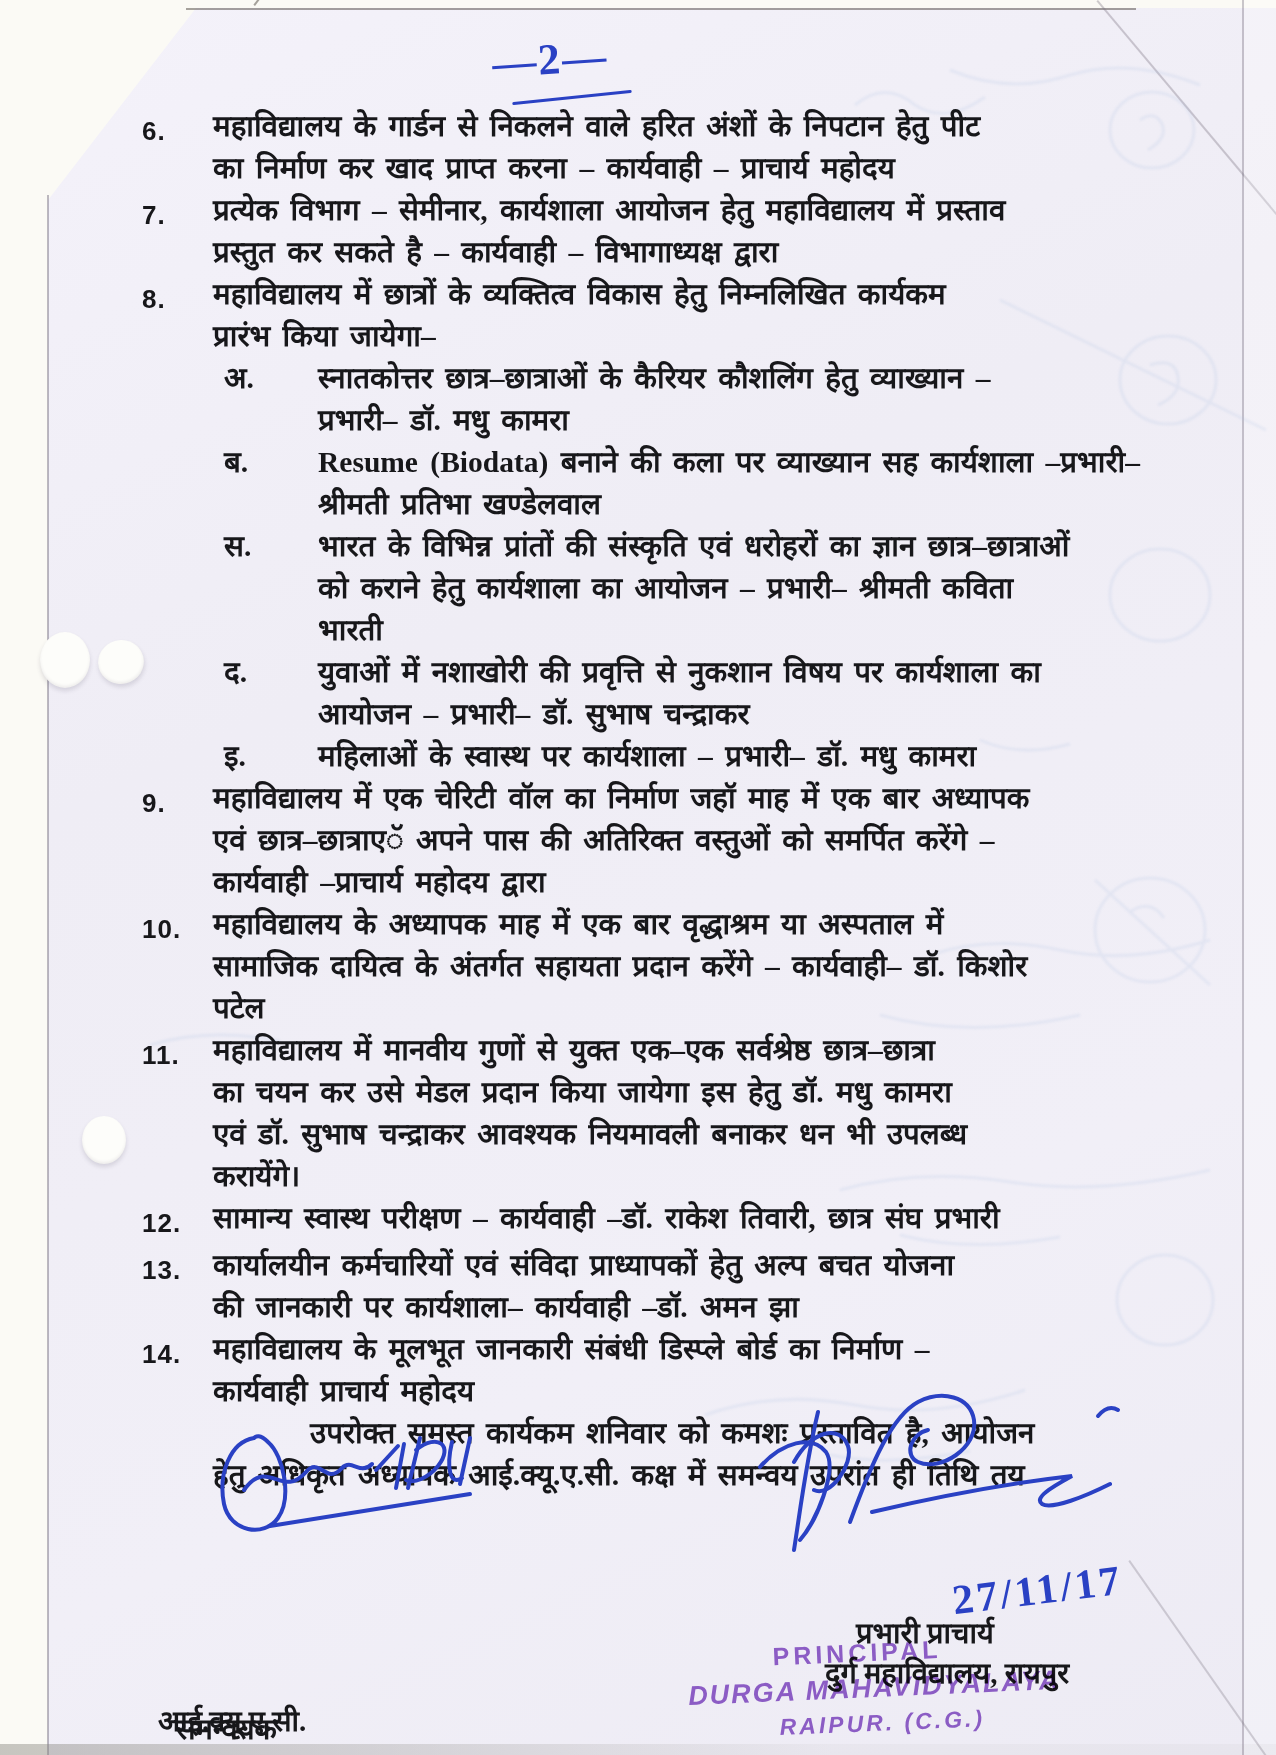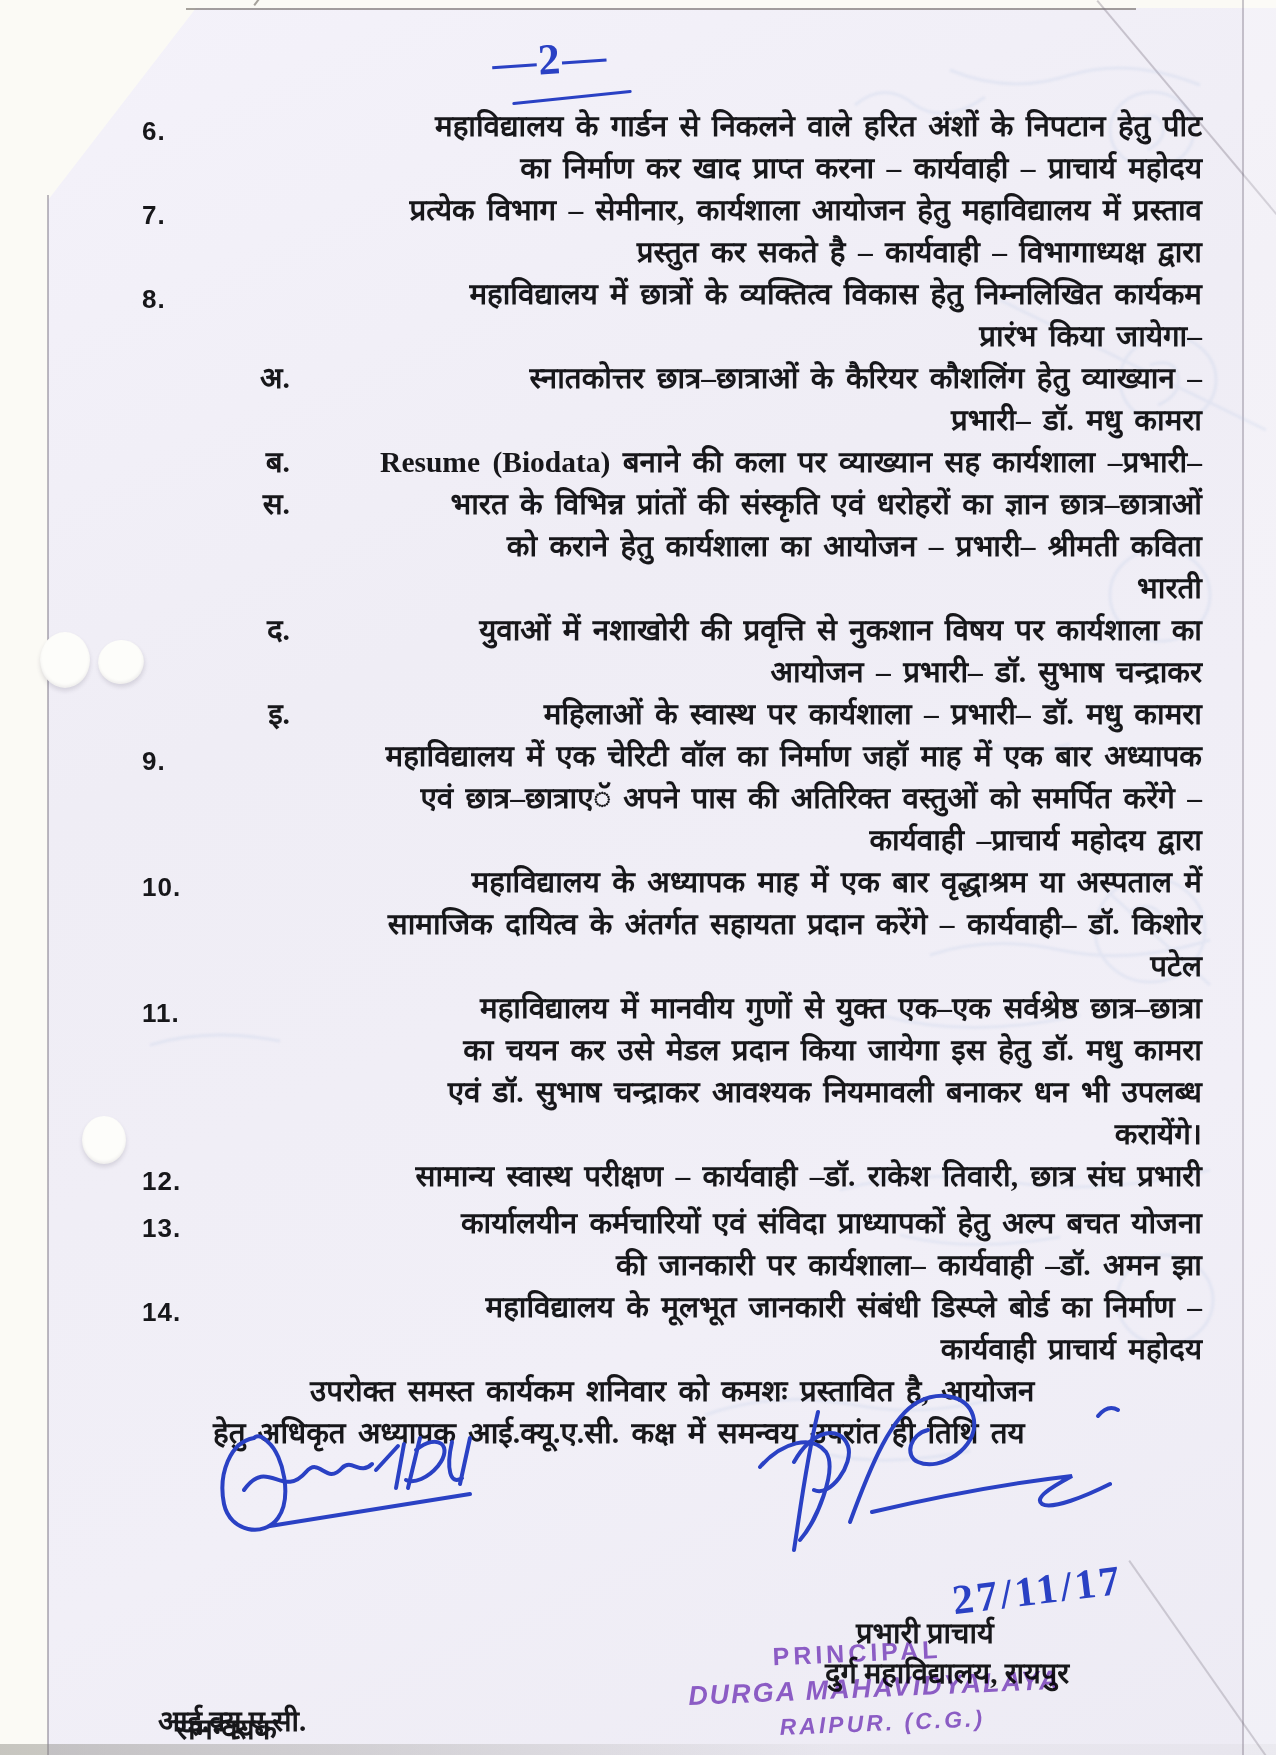--- a/index.html
+++ b/index.html
@@ -36,21 +36,21 @@
   .pageno{position:absolute;left:492px;top:34px;color:var(--pen);font-size:44px;font-weight:600;
           transform:rotate(-4deg);letter-spacing:2px;}
   .pageno-underline{position:absolute;left:512px;top:96px;width:120px;height:3px;background:var(--pen);
           transform:rotate(-6deg);border-radius:2px;}
   
   .doc{position:absolute;left:142px;top:105px;width:1060px;color:var(--ink);
        font-size:29.5px;font-weight:600;line-height:42px;word-spacing:5px;}
   .item{display:flex;}
   .num{flex:0 0 71px;font-family:"Liberation Sans",sans-serif;font-weight:700;font-size:26px;
        padding-top:5px;letter-spacing:1px;}
-  .body{flex:1;min-width:0;text-align:right;}
+  .body{flex:1;min-width:0;}
   .line{white-space:nowrap;}
   .sub{display:flex;padding-left:11px;}
   .sublabel{flex:0 0 66px;}
   .subbody{flex:1;min-width:0;margin-left:28px;}
   .closing{padding-left:71px;}
   .closing .line.first{padding-left:97px;}
   
   .sig-label{position:absolute;color:var(--ink);font-size:29px;font-weight:600;white-space:nowrap;}
   .lbl-coord-role{left:176px;top:1708px;text-align:center;}
   .lbl-coord-org{left:158px;top:1652px;margin-top:48px;}
@@ -139,20 +139,21 @@
               <span class="sublabel">अ.</span>
               <div class="subbody">
                 <div class="line">स्नातकोत्तर छात्र–छात्राओं के कैरियर कौशलिंग हेतु व्याख्यान –</div>
                 <div class="line">प्रभारी– डॉ. मधु कामरा</div>
               </div>
             </div>
             <div class="sub">
               <span class="sublabel">ब.</span>
               <div class="subbody">
                 <div class="line">Resume (Biodata) बनाने की कला पर व्याख्यान सह कार्यशाला –प्रभारी–</div>
+                <div class="line">श्रीमती प्रतिभा खण्डेलवाल</div>
               </div>
             </div>
             <div class="sub">
               <span class="sublabel">स.</span>
               <div class="subbody">
                 <div class="line">भारत के विभिन्न प्रांतों की संस्कृति एवं धरोहरों का ज्ञान छात्र–छात्राओं</div>
                 <div class="line">को कराने हेतु कार्यशाला का आयोजन – प्रभारी– श्रीमती कविता</div>
                 <div class="line">भारती</div>
               </div>
             </div>

